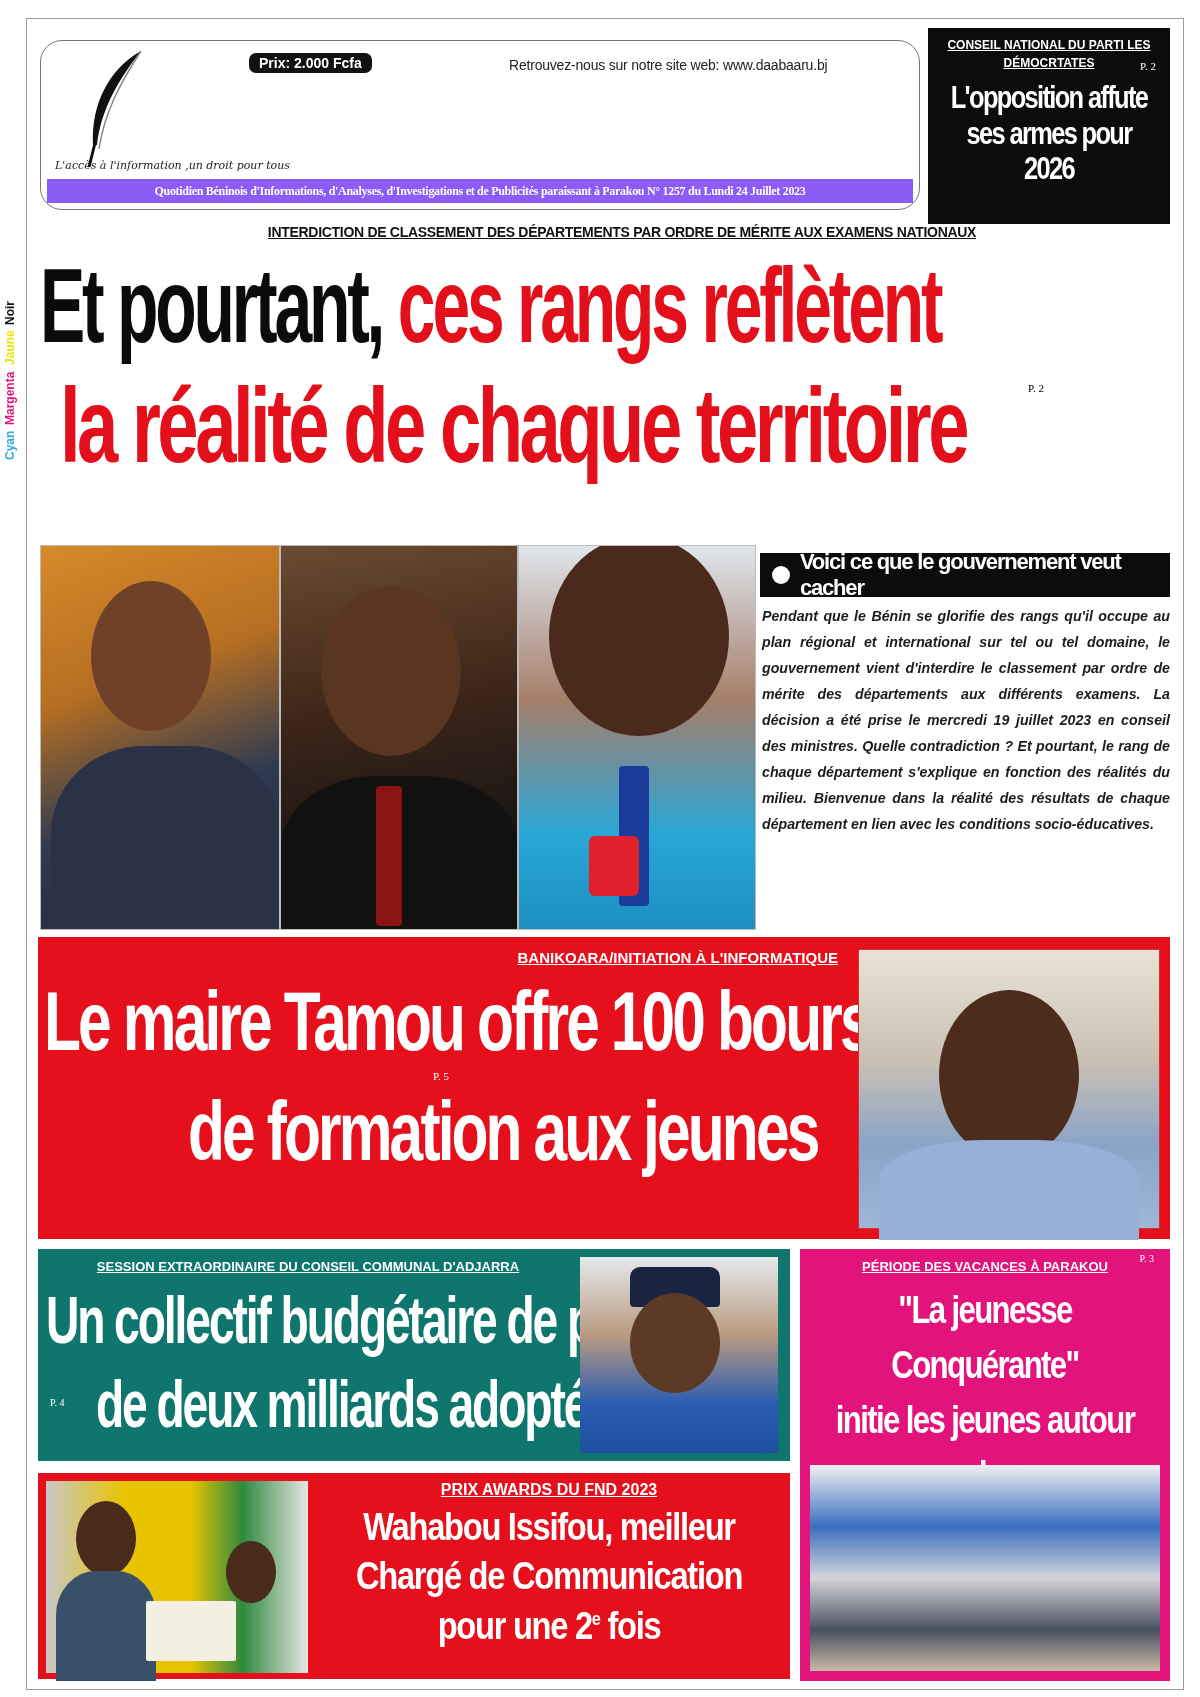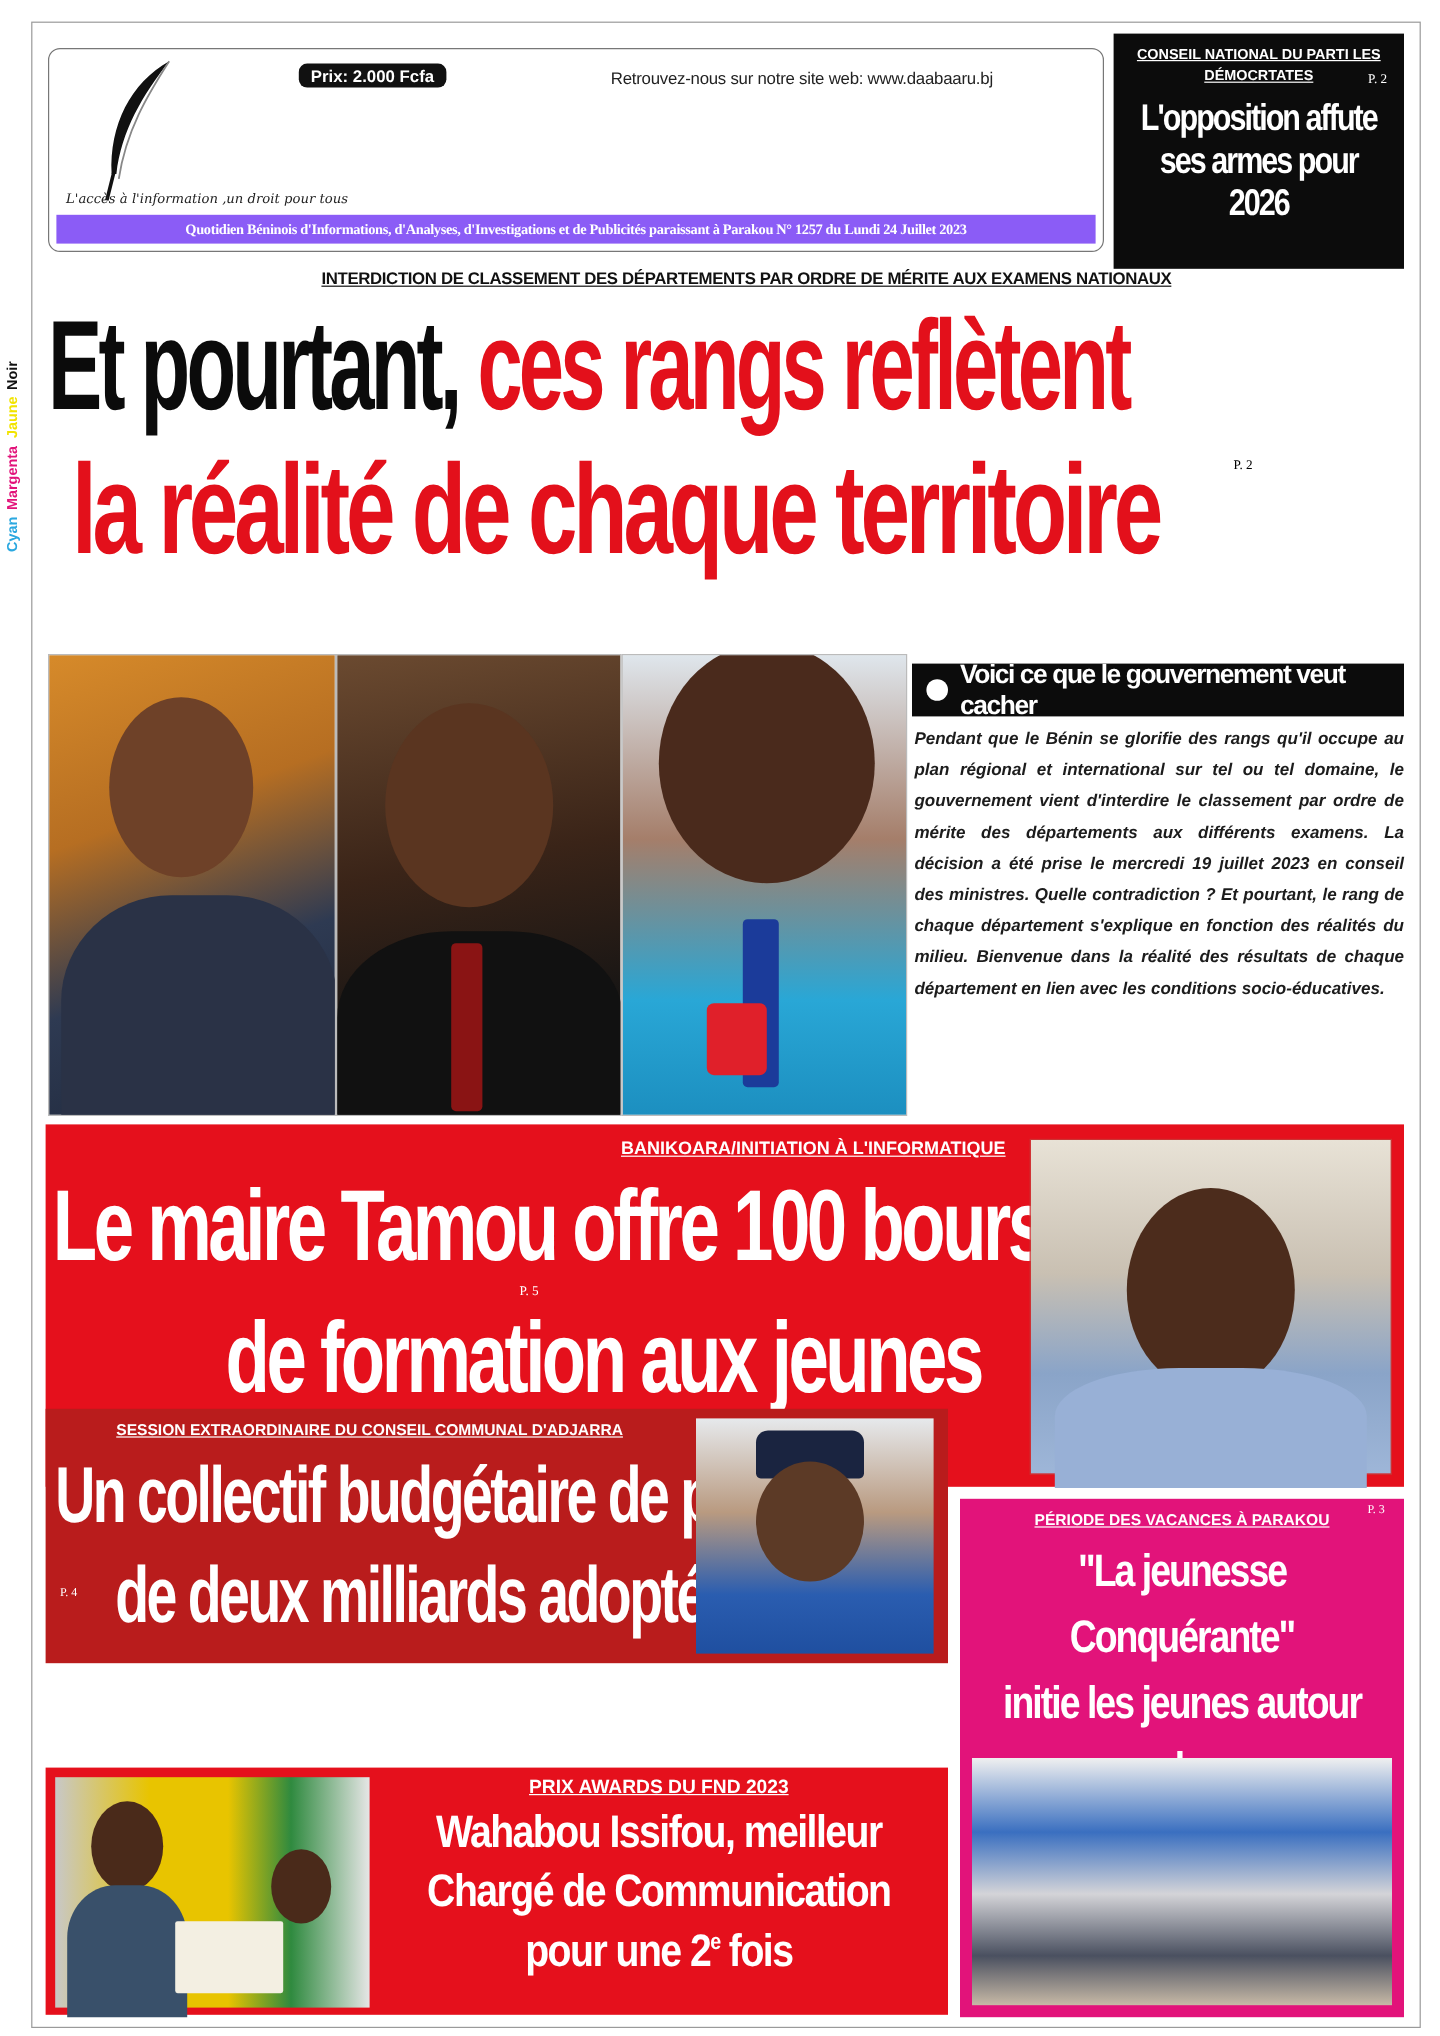--- a/index.html
+++ b/index.html
@@ -2,21 +2,21 @@
 <html><head>
 <meta charset="utf-8">
 <style>
   * { box-sizing: border-box; margin: 0; padding: 0; }
   body { width: 1200px; height: 1697px; background: #ffffff; font-family: "Liberation Sans", sans-serif; position: relative; overflow: hidden; }
   .page-border { position: absolute; left: 26px; top: 18px; width: 1158px; height: 1672px; border: 1px solid #9a9a9a; }
   .side-colors { position: absolute; left: 2px; top: 260px; width: 16px; height: 200px; writing-mode: vertical-rl; transform: rotate(180deg); font-size: 12px; font-weight: bold; display: flex; gap: 6px; align-items: center; }
   .side-colors span { display: block; }
 
   
-  .masthead { position: absolute; left: 40px; top: 40px; width: 880px; height: 170px; border: 1px solid #777; border-radius: 10px; background: #fff; }
+  .masthead { position: absolute; left: 40px; top: 40px; width: 880px; height: 170px; border: 1px solid #777; border-radius: 22px; background: #fff; }
   .price { position: absolute; left: 208px; top: 12px; background: #111; color: #fff; font-weight: bold; font-size: 14px; padding: 2px 10px; border-radius: 7px; }
   .website { position: absolute; left: 468px; top: 16px; font-size: 14px; color: #222; font-family: "Liberation Sans Narrow", "Liberation Sans", sans-serif; letter-spacing: -0.2px; }
   .logo { position: absolute; left: 20px; top: 30px; font-family: "DejaVu Serif", serif; font-style: italic; font-weight: bold; font-size: 104px; color: #e3101b; letter-spacing: 2px; line-height: 1; }
   .feather { position: absolute; left: 38px; top: 8px; width: 70px; height: 120px; }
   .tagline { position: absolute; left: 14px; top: 118px; font-family: "DejaVu Serif", serif; font-style: italic; font-size: 11px; color: #222; }
   .bandeau { position: absolute; left: 6px; bottom: 6px; right: 6px; height: 24px; background: #8b5cf6; color: #fff; font-size: 12px; font-weight: bold; display: flex; align-items: center; justify-content: center; letter-spacing: -0.3px; font-family: "Liberation Serif", serif; white-space: nowrap; overflow: hidden; }
 
   .teaser-box { position: absolute; left: 928px; top: 28px; width: 242px; height: 196px; background: #0c0c0c; color: #fff; text-align: center; padding-top: 8px; }
   .teaser-kicker { font-size: 12px; font-weight: bold; text-decoration: underline; line-height: 1.5; padding: 0 2px; }
   .teaser-page { position: absolute; right: 14px; top: 32px; font-size: 11px; font-family: "Liberation Serif", serif; }
@@ -40,21 +40,21 @@
   .side-text { position: absolute; left: 762px; top: 603px; width: 408px; font-size: 14.2px; font-style: italic; font-weight: bold; color: #1c1c1c; line-height: 26px; text-align: justify; }
 
   .red-band { position: absolute; left: 38px; top: 937px; width: 1132px; height: 302px; background: #e5101c; }
   .rb-kicker { position: absolute; left: 0; width: 800px; top: 12px; text-align: right; color: #fff; font-size: 15px; font-weight: bold; text-decoration: underline; }
   .rb-title { position: absolute; left: 6px; width: 820px; color: #fff; font-weight: bold; font-size: 84px; letter-spacing: -4px; white-space: nowrap; transform-origin: left center; line-height: 1; }
   .rb-t1 { top: 42px; transform: scaleX(0.72); }
   .rb-t2 { top: 152px; left: 150px; transform: scaleX(0.72); }
   .rb-page { position: absolute; left: 395px; top: 133px; color: #fff; font-family: "Liberation Serif", serif; font-size: 11px; }
   .rb-photo { position: absolute; right: 10px; top: 12px; width: 302px; height: 280px; background: linear-gradient(180deg,#e8e2d6 0%,#c9c0b2 40%,#8aa4c8 70%,#9eb6d8 100%); border: 1px solid #c33; }
 
-  .black-band { position: absolute; left: 38px; top: 1174px; width: 752px; height: 212px; background: #b91c1c; }
+  .black-band { position: absolute; left: 38px; top: 1249px; width: 752px; height: 212px; background: #0f766e; }
   .bb-kicker { position: absolute; left: 0; width: 540px; top: 10px; text-align: center; color: #fff; font-size: 13px; font-weight: bold; text-decoration: underline; }
   .bb-title { position: absolute; color: #fff; font-weight: bold; font-size: 66px; letter-spacing: -3px; white-space: nowrap; transform-origin: left center; line-height: 1; transform: scaleX(0.7); }
   .bb-t1 { left: 8px; top: 38px; }
   .bb-t2 { left: 58px; top: 122px; }
   .bb-page { position: absolute; left: 12px; top: 148px; color: #fff; font-family: "Liberation Serif", serif; font-size: 10px; }
   .bb-photo { position: absolute; right: 12px; top: 8px; width: 198px; height: 196px; background: linear-gradient(180deg,#e6e9ec 0%,#b99a80 40%,#2a5db0 75%,#1f4fa0 100%); }
 
   .pink-band { position: absolute; left: 800px; top: 1249px; width: 370px; height: 432px; background: #e2137a; }
   .pk-kicker { position: absolute; left: 0; width: 370px; top: 10px; text-align: center; color: #fff; font-size: 13px; font-weight: bold; text-decoration: underline; }
   .pk-page { position: absolute; right: 16px; top: 4px; color: #fff; font-family: "Liberation Serif", serif; font-size: 10px; }

